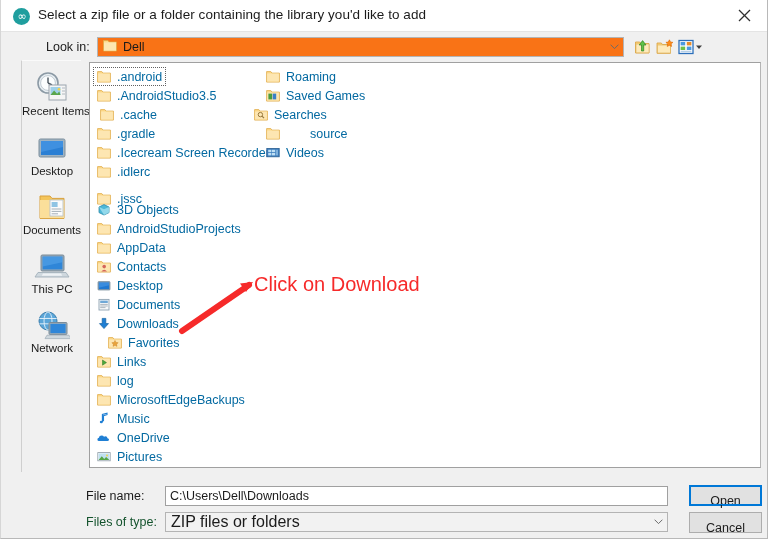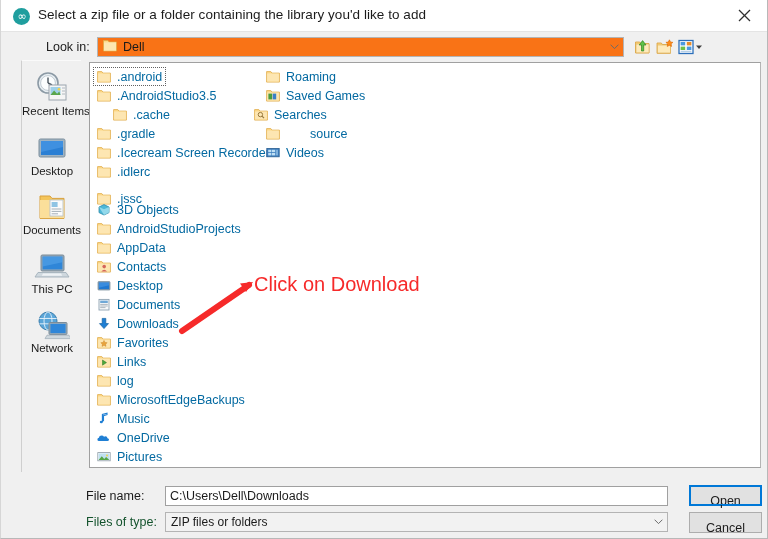--- a/index.html
+++ b/index.html
@@ -177,21 +177,21 @@
     font-size: 12.5px; color: #14532d;
   }
   #ft-combo {
     position: absolute; left: 164px; top: 512px;
     width: 503px; height: 20px;
     background: #f2f2f2;
     border: 1px solid #b4b4b4;
     display: flex; align-items: center;
   }
   #ft-value {
-    font-size: 12px; color: #1b1b1b;
+    font-size: 16px; color: #1b1b1b;
     margin-left: 5px; flex: 1 1 auto;
     overflow: hidden; white-space: nowrap;
   }
   #ft-arrow {
     flex: 0 0 auto; width: 18px; height: 18px;
     display: flex; align-items: center; justify-content: center;
   }
 
   .dlgbtn {
     position: absolute; left: 688px;
@@ -380,21 +380,21 @@
     </div>
     <div class="fitem" style="left:3px;  top:23px;">
       <span class="ficon">
         <svg width="14" height="13" viewBox="0 0 14 13">
             <path d="M0.6 1.6 h4.2 l1.1 1.5 h7.5 v9 h-12.8 z" fill="#fdd98a" stroke="#e0ab49" stroke-width="0.8"></path>
             <path d="M1.1 3.5 h11.8 v8.1 h-11.8 z" fill="#fde6b2"></path>
           </svg>
       </span>
       <span class="flabel">.AndroidStudio3.5</span>
     </div>
-    <div class="fitem" style="left:19px;  top:42px;">
+    <div class="fitem" style="left:6px;  top:42px;">
       <span class="ficon">
         <svg width="14" height="13" viewBox="0 0 14 13">
             <path d="M0.6 1.6 h4.2 l1.1 1.5 h7.5 v9 h-12.8 z" fill="#fdd98a" stroke="#e0ab49" stroke-width="0.8"></path>
             <path d="M1.1 3.5 h11.8 v8.1 h-11.8 z" fill="#fde6b2"></path>
           </svg>
       </span>
       <span class="flabel">.cache</span>
     </div>
     <div class="fitem" style="left:3px;  top:61px;">
       <span class="ficon">
@@ -493,21 +493,21 @@
       <span class="flabel">Documents</span>
     </div>
     <div class="fitem" style="left:3px;  top:251px;">
       <span class="ficon">
         <svg width="14" height="13" viewBox="0 0 14 13">
             <path d="M5.2 1.4 h3.6 v5.2 h2.7 L7 11.6 L2.5 6.6 h2.7 z" fill="#1f7fd4" stroke="#15619f" stroke-width="0.7"></path>
           </svg>
       </span>
       <span class="flabel">Downloads</span>
     </div>
-    <div class="fitem" style="left:3px;  top:270px;">
+    <div class="fitem" style="left:14px;  top:270px;">
       <span class="ficon">
         <svg width="14" height="13" viewBox="0 0 14 13">
             <path d="M0.6 1.6 h4.2 l1.1 1.5 h7.5 v9 h-12.8 z" fill="#fdd98a" stroke="#e0ab49" stroke-width="0.8"></path>
             <path d="M1.1 3.5 h11.8 v8.1 h-11.8 z" fill="#fde6b2"></path>
             <path d="M7 4.4 l1 2 l2.2 0.3 l-1.6 1.5 l0.4 2.2 l-2 -1.05 l-2 1.05 l0.4 -2.2 l-1.6 -1.5 l2.2 -0.3 z" fill="#e8a33c" stroke="#c67e1e" stroke-width="0.4"></path>
           </svg>
       </span>
       <span class="flabel">Favorites</span>
     </div>
     <div class="fitem" style="left:3px;  top:289px;">

